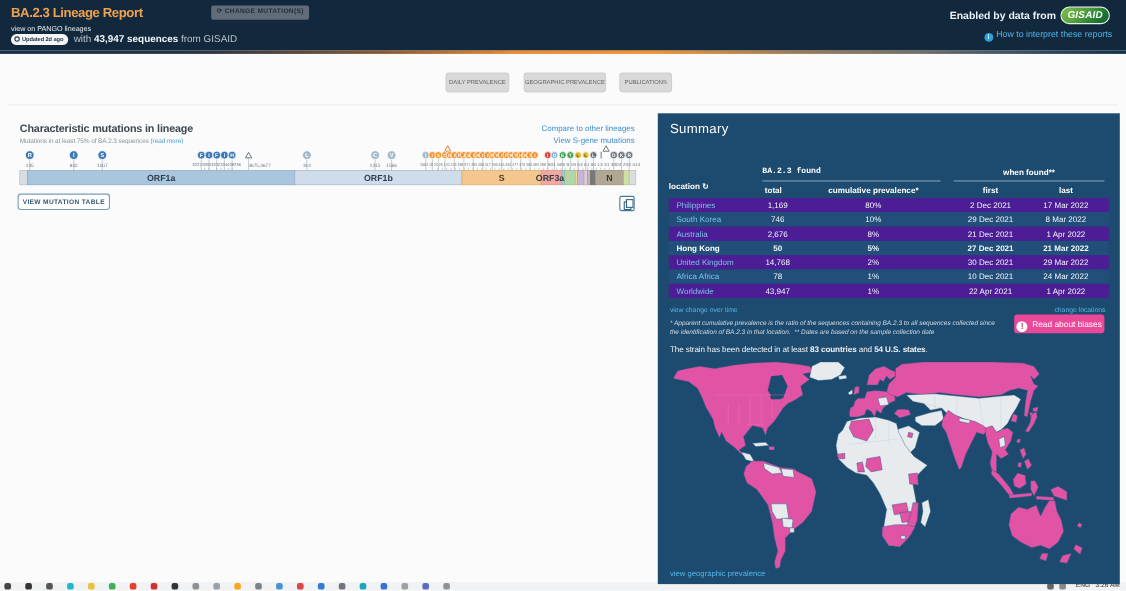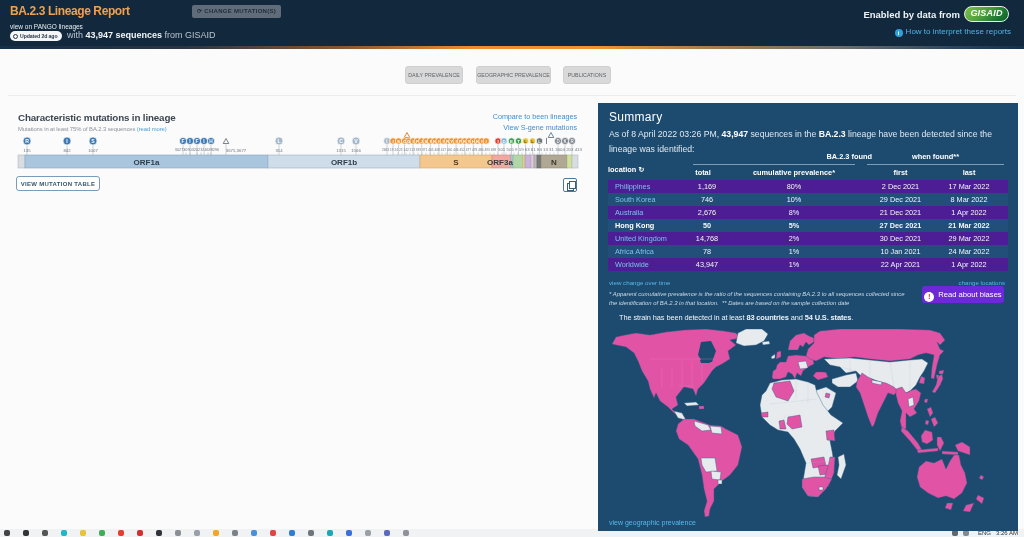--- a/index.html
+++ b/index.html
@@ -52,23 +52,23 @@
 .row .c0 { position:absolute; left:7px; top:2px; color:#7ac2ea; }
 .row .c1 { position:absolute; left:64px; width:70px; top:2px; text-align:center; color:#f2f6fa;}
 .row .c2 { position:absolute; left:130px; width:112px; top:2px; text-align:center; color:#f2f6fa;}
 .row .c3 { position:absolute; left:255px; width:75px; top:2px; text-align:center; color:#f2f6fa;}
 .row .c4 { position:absolute; left:328px; width:66px; top:2px; text-align:center; color:#f2f6fa;}
 .ra { background:#4c1d95; }
 .rb { background:#214f7a; }
 #vcot { position:absolute; left:11px; top:176px; font-size:6.2px; color:#57b8e8; }
 #chgloc { position:absolute; right:13px; top:176px; font-size:6.2px; color:#57b8e8; }
 #footnote { position:absolute; left:11px; top:187px; width:300px; font-size:5.9px; font-style:italic; color:#cfdae4; line-height:9px;}
-#biases { position:absolute; left:324px; top:183px; width:82px; height:17px; background:#6d28d9; border-radius:3px; color:#fff; font-size:7.6px; line-height:17px; text-align:center; }
+#biases { position:absolute; left:324px; top:183px; width:82px; height:17px; background:#ec4899; border-radius:3px; color:#fff; font-size:7.6px; line-height:17px; text-align:center; }
 #biases .bic { display:inline-block; width:10px; height:10px; border-radius:50%; background:#fff; color:#d6415e; font-weight:bold; font-size:8px; line-height:10px; text-align:center; vertical-align:-2px; margin-right:4px;}
-#strain { position:absolute; left:21px; top:210px; font-size:7.4px; letter-spacing:-0.1px; color:#eef3f7;text-align:center; }
+#strain { position:absolute; left:11px; top:210px; font-size:7.4px; letter-spacing:-0.1px; color:#eef3f7;text-align:center; }
 #wmap { position:absolute; left:12px; top:226px; }
 #vgp { position:absolute; left:11px; top:416px; font-size:7px; color:#57b8e8; }
 
 #taskbar { position:absolute; left:0; top:529px; width:1024px; height:8px; background:#f1f2f3; }
 #tbr { position:absolute; right:6px; top:530px; font-size:6px; color:#333; }
 .ti { position:absolute; top:530px; width:6px; height:6px; border-radius:2px; }
 </style>
 </head>
 <body>
 <div id="page">
@@ -83,21 +83,21 @@
   <div id="gisaid">GISAID</div>
   <div id="howto"><span class="ic">i</span>How to interpret these reports</div>
 
   <div class="tab" id="tab1">DAILY PREVALENCE</div>
   <div class="tab" id="tab2">GEOGRAPHIC PREVALENCE</div>
   <div class="tab" id="tab3">PUBLICATIONS</div>
   <div id="tabline"></div>
 
   <div id="mhead">Characteristic mutations in lineage</div>
   <div id="msub">Mutations in at least 75% of BA.2.3 sequences <a>(read more)</a></div>
-  <div id="cmp1">Compare to been lineages</div>
+  <div id="cmp1">Compare to other lineages</div>
   <div id="cmp2">View S-gene mutations</div>
   <div id="genome"><svg width="600" height="48" viewBox="0 0 600 48">
         <rect x="18" y="25" width="7" height="13" fill="#d8dde2" stroke="#b2bac2" stroke-width="0.6"></rect>
         <rect x="25" y="25" width="243" height="13" fill="#a9c6de" stroke="#85a3bd" stroke-width="0.6"></rect>
         <text x="146.5" y="34.5" font-size="8" font-weight="bold" fill="#2f3e4c" text-anchor="middle" font-family="Liberation Sans, sans-serif">ORF1a</text>
         <rect x="268" y="25" width="152" height="13" fill="#cfdcea" stroke="#9fb2c4" stroke-width="0.6"></rect>
         <text x="344.0" y="34.5" font-size="8" font-weight="bold" fill="#2f3e4c" text-anchor="middle" font-family="Liberation Sans, sans-serif">ORF1b</text>
         <rect x="420" y="25" width="72" height="13" fill="#f4c78e" stroke="#d9a963" stroke-width="0.6"></rect>
         <text x="456.0" y="34.5" font-size="8" font-weight="bold" fill="#4c3a22" text-anchor="middle" font-family="Liberation Sans, sans-serif">S</text>
         <rect x="492" y="25" width="19" height="13" fill="#f0a8a0" stroke="#d9887a" stroke-width="0.6"></rect>
@@ -295,24 +295,23 @@
         <line x1="542.0" y1="22.5" x2="542.0" y2="25" stroke="#9aa8b4" stroke-width="0.4"></line>
         <line x1="546.0" y1="22.5" x2="546.0" y2="25" stroke="#9aa8b4" stroke-width="0.4"></line>
         <line x1="550.0" y1="22.5" x2="550.0" y2="25" stroke="#9aa8b4" stroke-width="0.4"></line>
         <line x1="554.0" y1="22.5" x2="554.0" y2="25" stroke="#9aa8b4" stroke-width="0.4"></line>
       </svg></div>
   <div id="vmt">VIEW MUTATION TABLE</div>
   <div id="copybtn"></div>
 
   <div id="panel">
     <div id="sumh">Summary</div>
-    <div id="sump">As of 8 April 2022 03:26 PM, <b>43,947</b> sequences in the <b>BA.2.3</b> lineage have been detected since the lineage was identified:</div>
     <div id="tbl">
       <div style="position:absolute;left:0;top:14px;font-weight:bold;color:#fff;font-size:7.4px;">location <span style="font-size:7px;">↻</span></div>
-      <div class="g1" style="left:102px;width:162px;text-align:right;">BA.2.3 found</div>
+      <div class="g1" style="left:85px;width:162px;text-align:left;font-family:Liberation Mono, monospace;">BA.2.3 found</div>
       <div class="g1" style="left:259px;width:137px;text-align:center;">when found**</div>
       <div class="gline" style="left:85px;width:162px;"></div>
       <div class="gline" style="left:259px;width:137px;"></div>
       <div class="ch" style="left:60px;width:70px;">total</div>
       <div class="ch" style="left:130px;width:112px;">cumulative prevalence*</div>
       <div class="ch" style="left:255px;width:75px;">first</div>
       <div class="ch" style="left:328px;width:66px;">last</div>
       <div class="row ra" style="top:29px;">
           <span class="c0">Philippines</span>
           <span class="c1">1,169</span>
@@ -345,21 +344,21 @@
           <span class="c0">United Kingdom</span>
           <span class="c1">14,768</span>
           <span class="c2">2%</span>
           <span class="c3">30 Dec 2021</span>
           <span class="c4">29 Mar 2022</span>
         </div>
       <div class="row rb" style="top:94px;">
           <span class="c0">Africa Africa</span>
           <span class="c1">78</span>
           <span class="c2">1%</span>
-          <span class="c3">10 Jan 2021</span>
+          <span class="c3">10 Dec 2021</span>
           <span class="c4">24 Mar 2022</span>
         </div>
       <div class="row ra" style="top:107px;">
           <span class="c0">Worldwide</span>
           <span class="c1">43,947</span>
           <span class="c2">1%</span>
           <span class="c3">22 Apr 2021</span>
           <span class="c4">1 Apr 2022</span>
         </div>
     </div>

